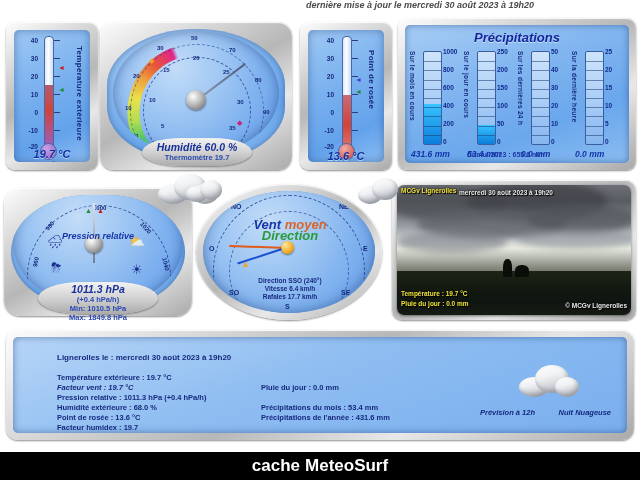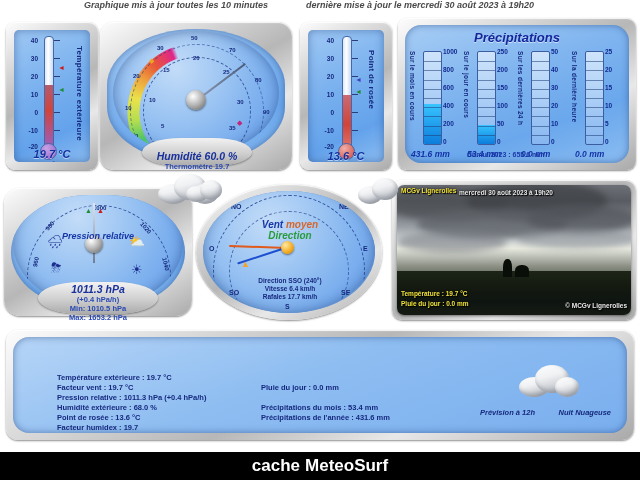--- a/index.html
+++ b/index.html
@@ -22,21 +22,21 @@
 
   
   .bezel{
     position:absolute;
     background:linear-gradient(150deg,#fdfdfd 0%,#dcdcdc 22%,#b7b7b7 48%,#e8e8e8 70%,#a9a9a9 100%);
     border-radius:9px;
     box-shadow:0 1px 2px rgba(0,0,0,.45), inset 0 1px 1px rgba(255,255,255,.9);
   }
   .bezel-inner{
     position:absolute;left:7px;top:7px;right:7px;bottom:7px;
-    border-radius:16px;
+    border-radius:5px;
     background:linear-gradient(160deg,#a7cdf5 0%,#7fb4ef 40%,#6aa7ec 70%,#8bbdf2 100%);
     box-shadow:inset 0 0 7px rgba(20,50,110,.5);
     overflow:hidden;
   }
 
   
   .thermo-wrap{position:absolute;}
   .thermo-face{position:absolute;left:8px;top:8px;right:8px;bottom:8px;border-radius:5px;
     background:linear-gradient(155deg,#9ec8f4 0%,#77afee 45%,#63a2eb 75%,#8cbdf2 100%);
     box-shadow:inset 0 0 8px rgba(20,50,110,.45);overflow:hidden;}
@@ -119,21 +119,20 @@
   #footer .f-name{color:#ffffff;font-size:17px;font-weight:bold;}
   #footer .f-stamp{color:#ffffff;font-size:17px;font-weight:bold;}
 
   .wx-ico{position:absolute;font-size:13px;line-height:13px;}
 </style>
 </head>
 <body>
 
 <div class="stage">
 
-  <div class="hdr-note" id="note-left">Graphique mis à jour toutes les 10 minutes</div>
   <div class="hdr-note" id="note-right">dernière mise à jour le mercredi 30 août 2023 à 19h20</div>
 
   <div class="bezel thermo-wrap" id="temp-panel" style="left:6px;top:22px;width:92px;height:148px;">
     <div class="thermo-face">
       <div class="vert-lbl" style="right:6px;top:16px;height:100px;">Température extérieure</div>
 
       <div class="scale-lbl" style="left:4px;top:7px;width:20px;">40</div>
       <div class="scale-lbl" style="left:4px;top:25px;width:20px;">30</div>
       <div class="scale-lbl" style="left:4px;top:43px;width:20px;">20</div>
       <div class="scale-lbl" style="left:4px;top:61px;width:20px;">10</div>
@@ -199,21 +198,21 @@
 
         <div class="arrow-mk" style="left:36px;top:26px;color:#f3a321;">◆</div>
         <div class="arrow-mk" style="left:124px;top:88px;color:#c2247b;">◆</div>
 
         <div class="needle" style="left:83px;top:69px;width:62px;transform:rotate(-37deg);
              background:linear-gradient(90deg,#90a0bb,#4b5a76);"></div>
         <div class="hub" style="left:73px;top:59px;width:20px;height:20px;"></div>
       </div>
     </div>
     <div class="plate" style="left:42px;top:116px;width:110px;height:28px;">
-      <div class="l1" style="padding-top:12px;">Humidité 60.0  %</div>
+      <div class="l1" style="padding-top:3px;">Humidité 60.0  %</div>
       <div class="l2">Thermomètre 19.7</div>
     </div>
   </div>
 
   <div class="bezel thermo-wrap" id="dew-panel" style="left:300px;top:22px;width:92px;height:148px;">
     <div class="thermo-face">
       <div class="vert-lbl" style="right:8px;top:20px;height:92px;">Point de rosée</div>
 
       <div class="scale-lbl" style="left:6px;top:7px;width:20px;">40</div>
       <div class="scale-lbl" style="left:6px;top:25px;width:20px;">30</div>
@@ -369,21 +368,21 @@
         <div class="arrow-mk" style="left:84px;top:28px;color:#d01616;">▲</div>
 
         <div style="position:absolute;left:42px;top:52px;width:86px;text-align:center;
              font-size:9px;font-weight:bold;font-style:italic;color:#1736a6;line-height:11px;">Pression relative</div>
       </div>
     </div>
     <div class="plate" style="left:34px;top:94px;width:120px;height:32px;">
       <div class="l1" style="padding-top:1px;">1011.3 hPa</div>
       <div class="l2">(+0.4 hPa/h)</div>
       <div class="l2">Min: 1010.5 hPa</div>
-      <div class="l2">Max: 1653.2 hPa</div>
+      <div class="l2">Max: 1849.8 hPa</div>
     </div>
   </div>
 
   <div class="bezel" id="wind-panel" style="left:196px;top:184px;width:186px;height:136px;border-radius:50%;">
     <div class="bezel-inner" style="border-radius:50%;">
       <div class="gauge-face" style="left:0px;top:-8px;width:172px;height:130px;border-radius:50%;">
         <div style="position:absolute;left:10px;top:12px;width:150px;height:150px;border-radius:50%;
              border:1px dashed #1b3a8c;opacity:.8;"></div>
         <div style="position:absolute;left:26px;top:28px;width:118px;height:118px;border-radius:50%;
              border:1px dashed #1b3a8c;opacity:.65;"></div>
@@ -391,21 +390,21 @@
         <div class="gtxt" style="left:82px;top:2px;font-size:7px;">N</div>
         <div class="gtxt" style="left:136px;top:20px;font-size:7px;">NE</div>
         <div class="gtxt" style="left:160px;top:62px;font-size:7px;">E</div>
         <div class="gtxt" style="left:138px;top:106px;font-size:7px;">SE</div>
         <div class="gtxt" style="left:82px;top:120px;font-size:7px;">S</div>
         <div class="gtxt" style="left:26px;top:106px;font-size:7px;">SO</div>
         <div class="gtxt" style="left:6px;top:62px;font-size:7px;">O</div>
         <div class="gtxt" style="left:28px;top:20px;font-size:7px;">NO</div>
 
         <div style="position:absolute;left:40px;top:36px;width:94px;text-align:center;
-             font-size:10px;font-weight:bold;font-style:italic;line-height:11px;">
+             font-size:13px;font-weight:bold;font-style:italic;line-height:11px;">
           <span style="color:#1736a6;">Vent</span>
           <span style="color:#d8652a;">moyen</span>
           <br>
           <span style="color:#2a9b3c;">Direction</span>
         </div>
 
         <div class="needle" style="left:84px;top:64px;width:58px;transform:rotate(182deg);height:2px;
              background:#e05a1c;"></div>
         <div class="needle" style="left:84px;top:64px;width:52px;transform:rotate(162deg);height:1.5px;
              background:#1c4fd0;"></div>
@@ -454,23 +453,24 @@
     <i style="left:2px;top:10px;width:24px;height:18px;"></i>
     <i style="left:16px;top:2px;width:26px;height:22px;"></i>
   </div>
   <div class="cloud" style="left:186px;top:180px;width:40px;height:24px;">
     <i style="left:0px;top:6px;width:22px;height:16px;"></i>
     <i style="left:14px;top:0px;width:22px;height:20px;"></i>
   </div>
 
   <div class="bezel" id="summary" style="left:6px;top:330px;width:628px;height:110px;border-radius:12px;">
     <div class="bezel-inner" style="background:linear-gradient(160deg,#b6d5f7 0%,#8ebdf1 45%,#79aeee 100%);">
+      <div class="s-title" style="left:44px;top:16px;">Lignerolles le : mercredi 30 août 2023 à 19h20</div>
 
       <div class="s-line" style="left:44px;top:36px;">Température extérieure : 19.7 °C</div>
-      <div class="s-line" style="left:44px;top:46px;">Facteur vent : 19.7 °C</div>
+      <div class="s-line" style="left:44px;top:46px;font-style:italic;">Facteur vent : 19.7 °C</div>
       <div class="s-line" style="left:44px;top:56px;">Pression relative : 1011.3 hPa (+0.4 hPa/h)</div>
       <div class="s-line" style="left:44px;top:66px;">Humidité extérieure : 68.0 %</div>
       <div class="s-line" style="left:44px;top:76px;">Point de rosée : 13.6 °C</div>
       <div class="s-line" style="left:44px;top:86px;">Facteur humidex : 19.7</div>
 
       <div class="s-line" style="left:248px;top:46px;">Pluie du jour : 0.0 mm</div>
       <div class="s-line" style="left:248px;top:66px;">Précipitations du mois : 53.4 mm</div>
       <div class="s-line" style="left:248px;top:76px;">Précipitations de l'année : 431.6 mm</div>
 
       <div class="cloud" style="right:46px;top:24px;width:66px;height:38px;">

